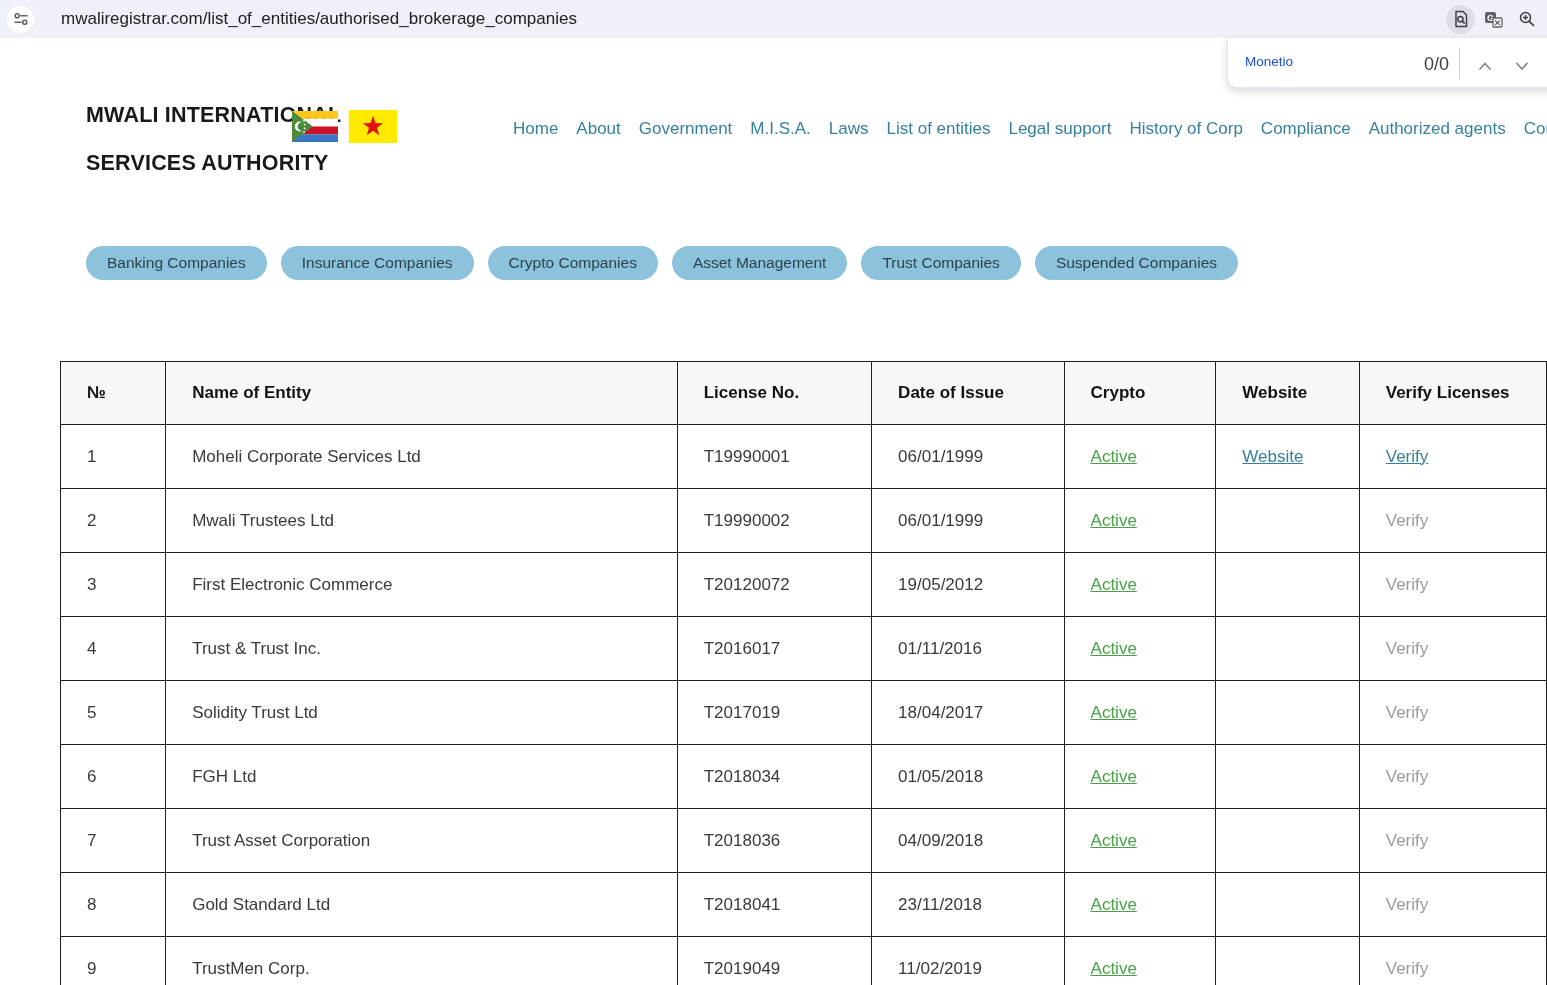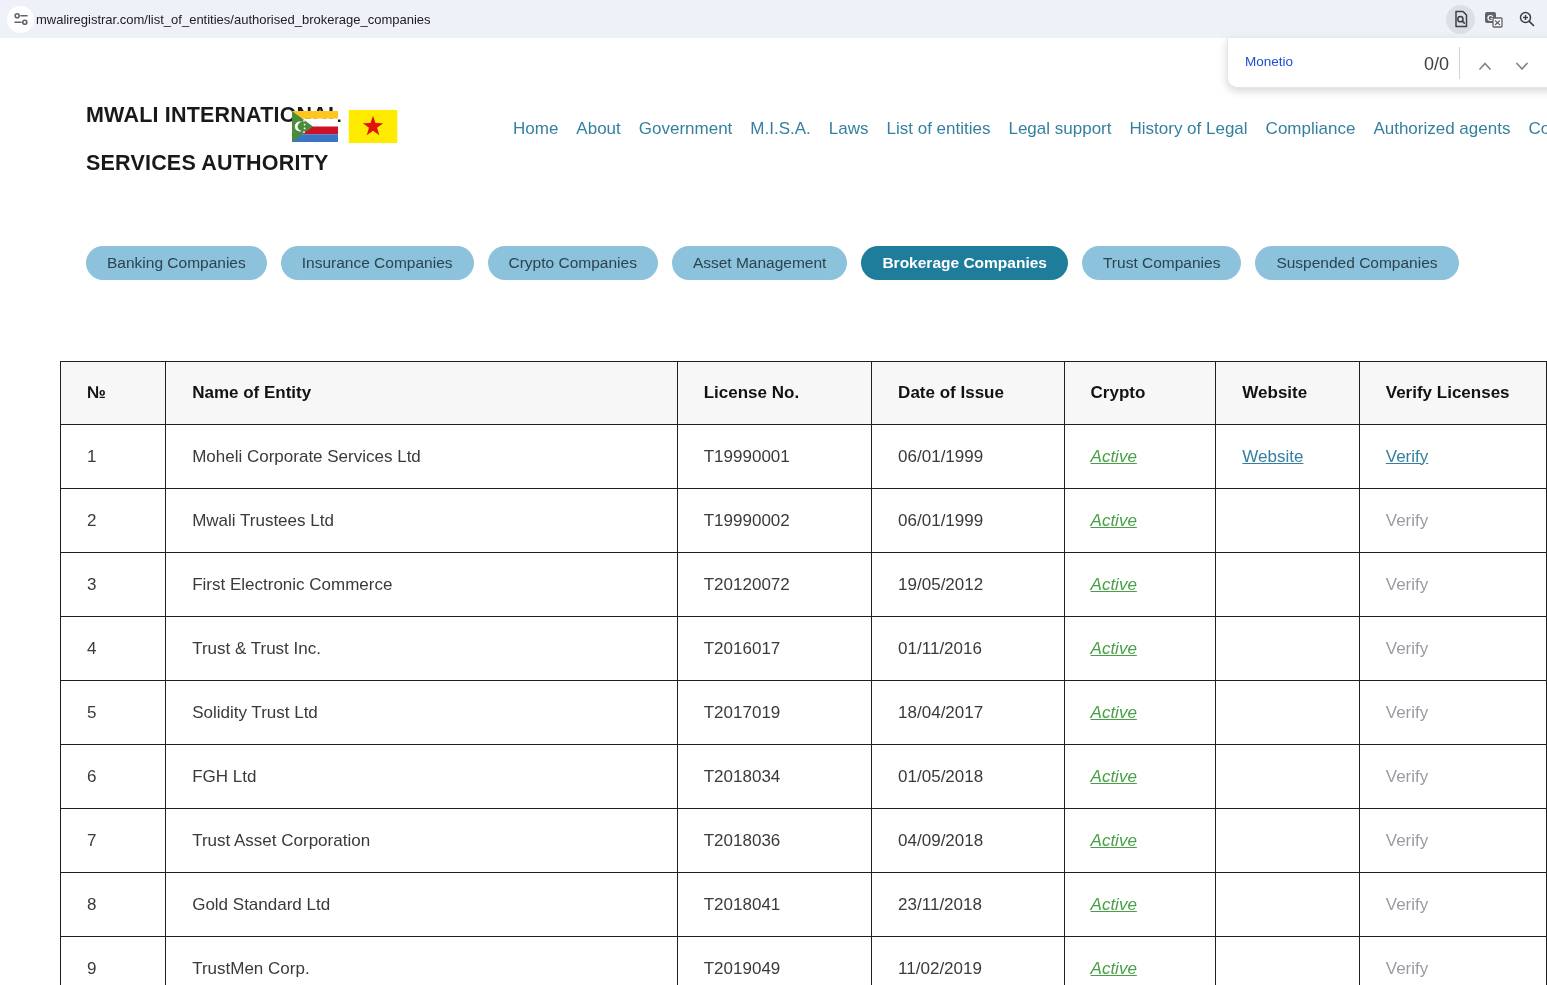--- a/index.html
+++ b/index.html
@@ -12,21 +12,21 @@
   
   .browser-bar {
     position:absolute; top:0; left:0; width:1547px; height:38px;
     background:#eef1f8; display:flex; align-items:center;
   }
   .site-chip {
     width:27px; height:27px; background:#ffffff; border-radius:50%;
     margin-left:7px; display:flex; align-items:center; justify-content:center;
     flex:0 0 auto;
   }
-  .url-text { margin-left:2px; font-size:13px; color:#202124; }
+  .url-text { margin-left:27px; font-size:17px; color:#202124; }
   .bar-icons {
     position:absolute; right:6px; top:0; height:38px;
     display:flex; align-items:center; gap:4px;
   }
   .bar-icon {
     width:29px; height:29px; border-radius:50%;
     display:flex; align-items:center; justify-content:center; cursor:pointer;
   }
   .bar-icon.active-bg { background:#dcdfe5; }
 
@@ -80,21 +80,21 @@
   .table-wrap { position:absolute; top:361px; left:60px; }
   table.entities { border-collapse:collapse; table-layout:fixed; }
   .entities th, .entities td {
     border:1px solid #1f1f1f; text-align:left; vertical-align:middle;
     padding:0 6px 0 26px; overflow:hidden;
   }
   .entities th {
     height:63px; background:#f7f7f7; font-size:17px; color:#121212; font-weight:bold;
   }
   .entities td { height:64px; font-size:17px; color:#3a3a3a; background:#ffffff; }
-  a.status-link { color:#47a247; text-decoration:underline; cursor:pointer;font-style:italic; }
+  a.status-link { color:#47a247; text-decoration:underline; cursor:pointer; }
   a.site-link { color:#34809e; text-decoration:underline; cursor:pointer; }
   span.verify-disabled { color:#9b9ba3; }
 </style>
 </head>
 <body>
 
 <div class="browser-bar">
   <div class="site-chip">
     <svg width="18" height="18" viewBox="0 0 18 18">
       <circle cx="5.2" cy="5.8" r="2" fill="none" stroke="#5f6368" stroke-width="1.6"></circle>
@@ -173,32 +173,31 @@
 </div>
 
 <nav class="main-nav">
     <span class="nav-item">Home</span>
     <span class="nav-item">About</span>
     <span class="nav-item">Government</span>
     <span class="nav-item">M.I.S.A.</span>
     <span class="nav-item">Laws</span>
     <span class="nav-item">List of entities</span>
     <span class="nav-item">Legal support</span>
-    <span class="nav-item">History of Legal</span>
+    <span class="nav-item">History of Corp</span>
     <span class="nav-item">Compliance</span>
     <span class="nav-item">Authorized agents</span>
     <span class="nav-item">Contacts</span>
   </nav>
 
 <div class="pills">
     <div class="pill">Banking Companies</div>
     <div class="pill">Insurance Companies</div>
     <div class="pill">Crypto Companies</div>
     <div class="pill">Asset Management</div>
-    <div class="pill active">Brokerage Companies</div>
     <div class="pill">Trust Companies</div>
     <div class="pill">Suspended Companies</div>
   </div>
 
 <div class="table-wrap">
   <table class="entities">
     <colgroup>
       <col style="width:107px">
         <col style="width:525px">
         <col style="width:197px">

